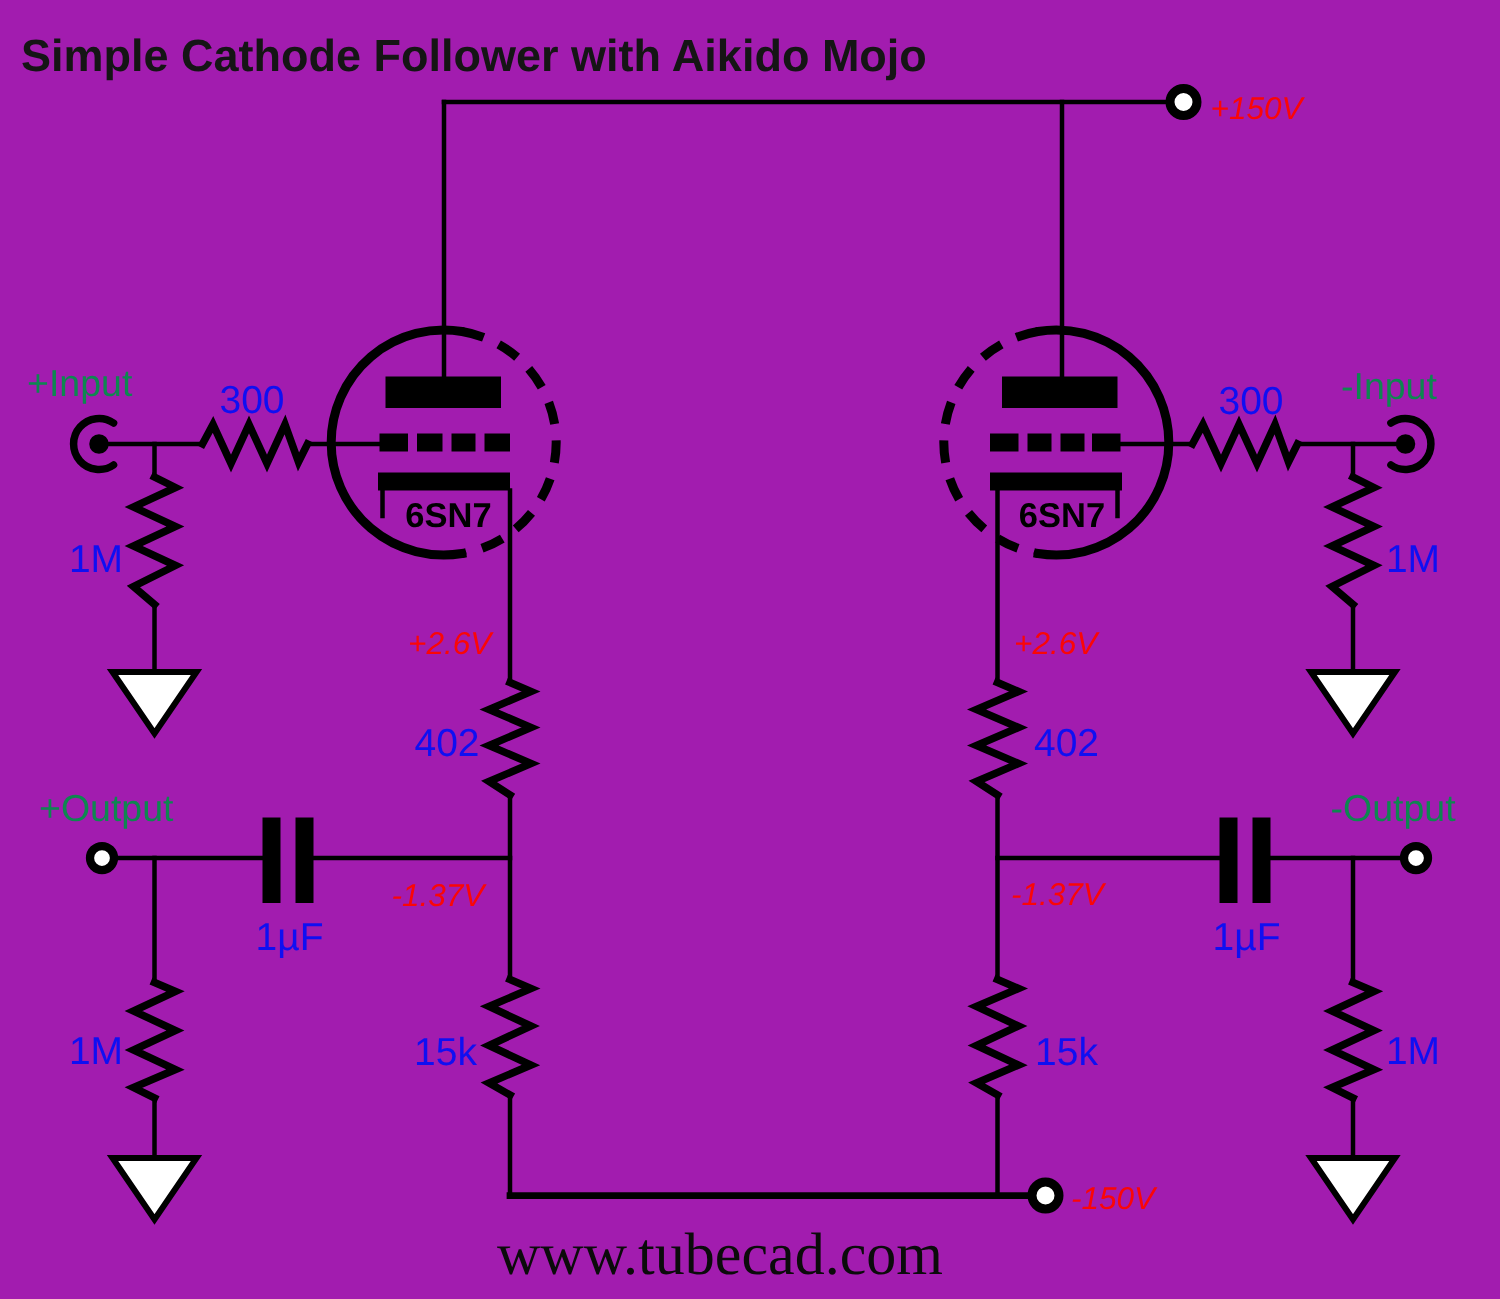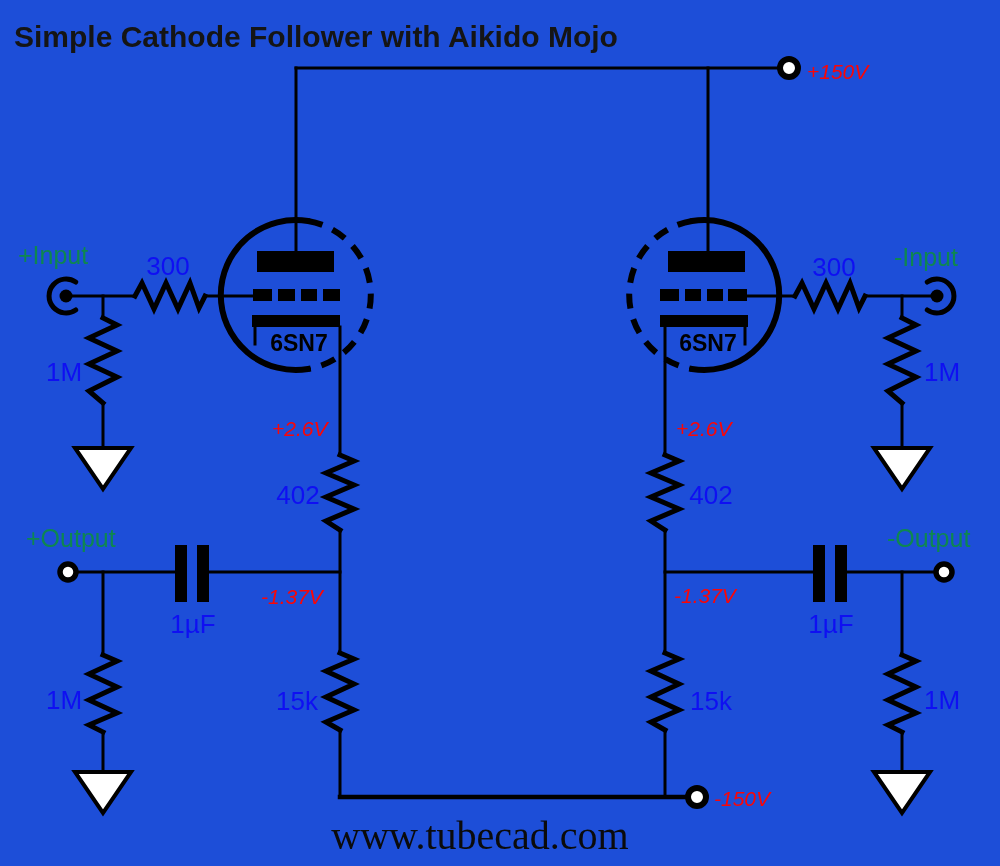--- a/index.html
+++ b/index.html
@@ -1,16 +1,16 @@
 <!DOCTYPE html>
 <html><head>
 <meta charset="utf-8">
 <style>
   html,body{margin:0;padding:0;background:#ffffff;}
-  .page{position:relative;width:1000px;height:866px;background:#1d4ed8;overflow:hidden;
+  .page{position:relative;width:1000px;height:866px;background:#a21caf;overflow:hidden;
         font-family:"Liberation Sans", sans-serif;}
   svg{display:block;}
   .wire{stroke:#000;stroke-width:3;fill:none;stroke-linecap:square;}
   .rail{stroke:#000;stroke-width:4.5;fill:none;stroke-linecap:square;}
   .zig{stroke:#000;stroke-width:5;fill:none;stroke-linejoin:miter;stroke-linecap:square;}
   .tube-solid{stroke:#000;stroke-width:6;fill:none;stroke-linecap:round;}
   .tube-dash{stroke:#000;stroke-width:6;fill:none;stroke-dasharray:15 11;stroke-linecap:butt;}
   .term{stroke:#000;stroke-width:5.5;fill:#fff;}
   .pwr-term{stroke:#000;stroke-width:6;fill:#fff;}
   .jack-arc{stroke:#000;stroke-width:5;fill:none;stroke-linecap:round;}

